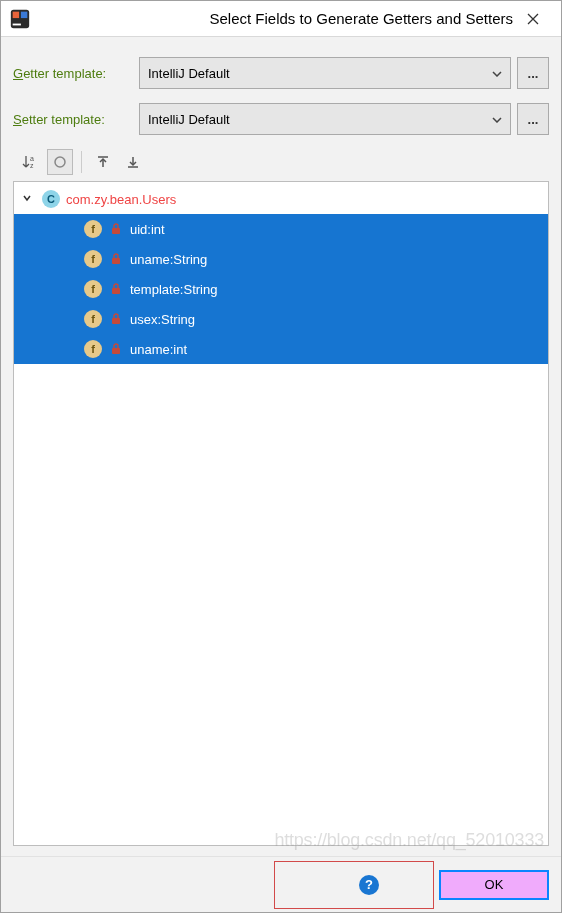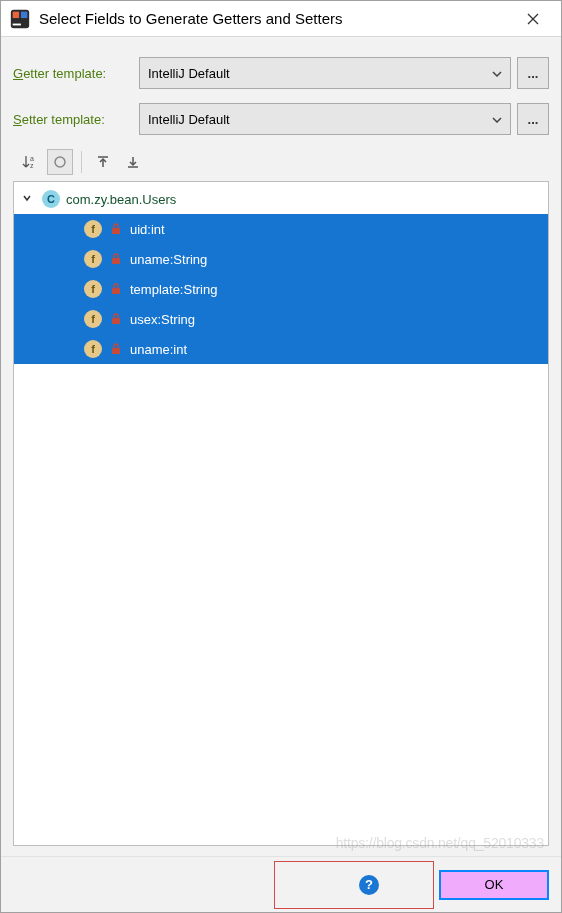--- a/index.html
+++ b/index.html
@@ -19,20 +19,21 @@
     display: flex;
     flex-direction: column;
   }
   .titlebar {
     height: 36px;
     background: #fff;
     border-bottom: 1px solid #d9d9d9;
     display: flex;
     align-items: center;
     padding: 0 8px 0 8px;
+    text-align: right;
   }
   .titlebar .app-icon {
     width: 22px; height: 22px;
     margin-right: 8px;
     display: inline-block;
   }
   .titlebar .title {
     flex: 1;
     font-size: 15px;
     color: #000;
@@ -121,21 +122,21 @@
     font-size: 11px;
     color: #333;
   }
   .c-icon {
     width: 18px; height: 18px; border-radius: 50%;
     background: #8ed4e8;
     color: #0a5978;
     display: flex; align-items: center; justify-content: center;
     font-size: 11px; font-weight: bold;
   }
-  .tree-row.class-row .label { color: #14532d; }
+  .tree-row.class-row .label { color: #ef4444; }
   .field-row {
     display: flex;
     align-items: center;
     height: 30px;
     padding-left: 70px;
     gap: 8px;
     background: #1675d1;
     color: #fff;
   }
   .f-icon {
@@ -188,21 +189,21 @@
     width: 160px;
     height: 48px;
     border: 1px solid #d24a4a;
     pointer-events: none;
   }
   .watermark {
     position: fixed;
     right: 18px;
     bottom: 62px;
     color: rgba(150,150,150,0.32);
-    font-size: 14px;
+    font-size: 18px;
     letter-spacing: -0.2px;
   }
 </style>
 </head>
 <body>
 
 <div class="window">
 
   <div class="titlebar">
     <span class="app-icon">

